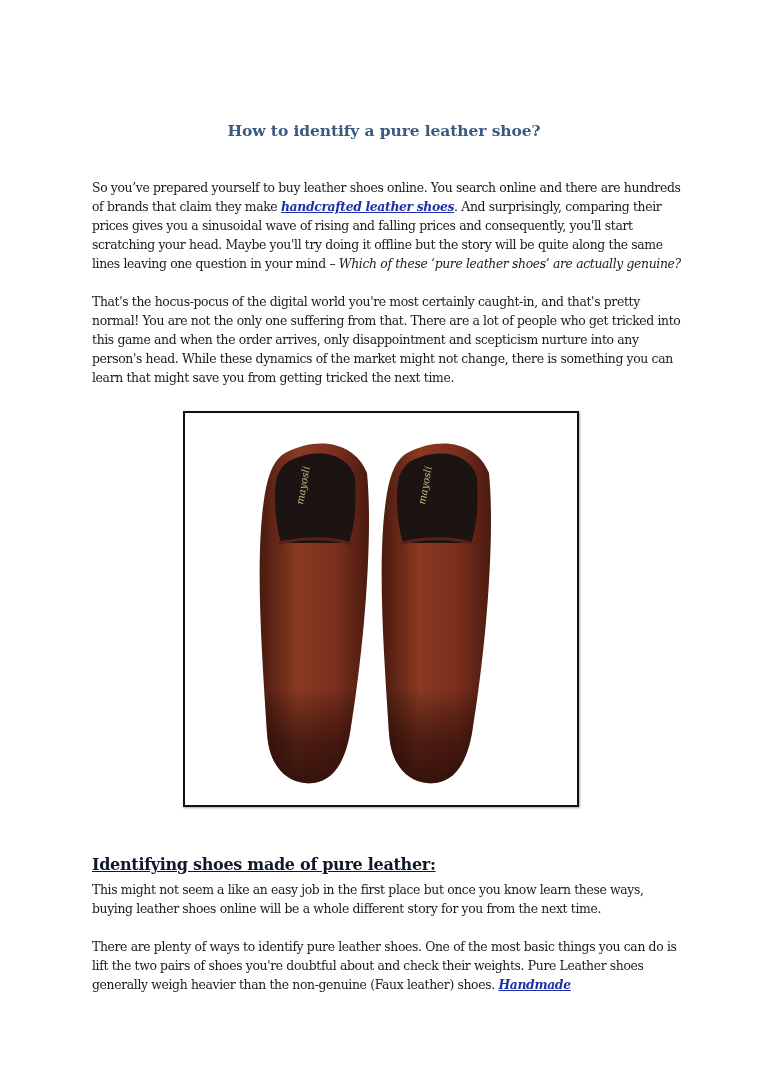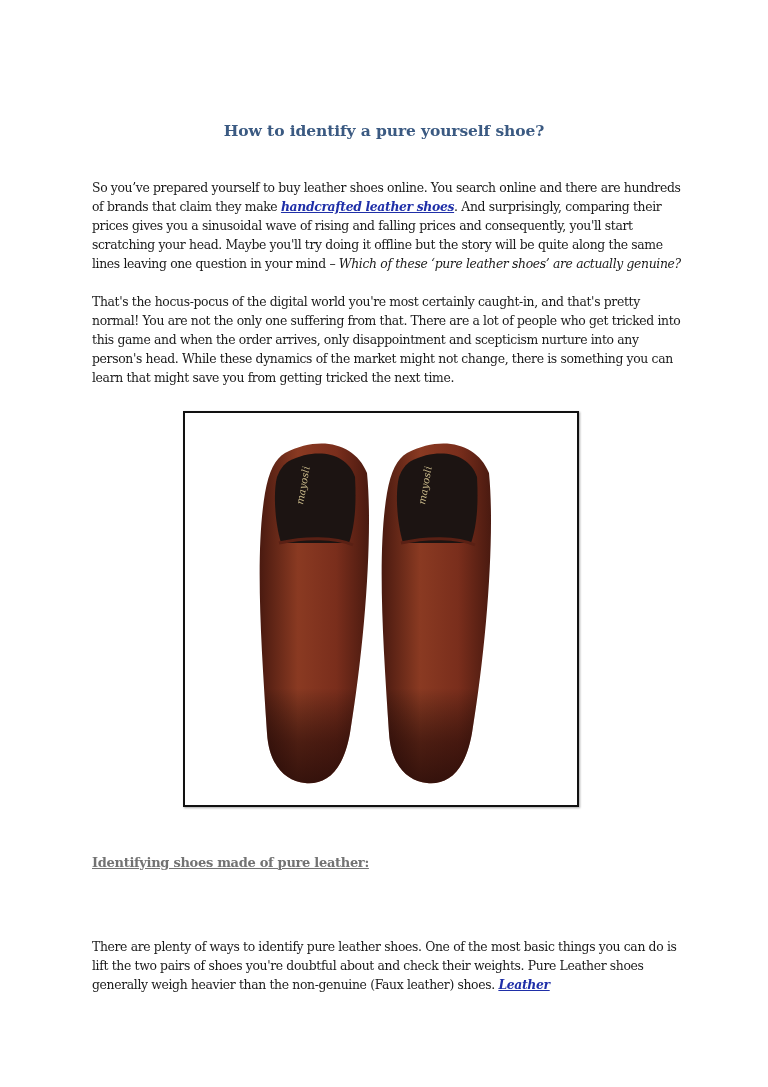--- a/index.html
+++ b/index.html
@@ -30,30 +30,30 @@
     }
     em { }
     .figure {
       position: absolute; left: 183px; top: 411px; width: 392px; height: 392px;
       border: 2px solid #111; background: #ffffff;
       box-shadow: 1px 1px 2px rgba(0,0,0,0.35);
     }
     .figure svg { display: block; }
     .heading {
       position: absolute; left: 92px; top: 855px;
-      font-weight: bold; font-size: 13px; text-decoration: underline;
-      color: #737373; letter-spacing: -0.3px;
+      font-weight: bold; font-size: 16px; text-decoration: underline;
+      color: #0f172a; letter-spacing: -0.3px;
     }
   </style>
 </head>
 <body>
 
 <div class="page">
 
-  <div class="title">How to identify a pure yourself shoe?</div>
+  <div class="title">How to identify a pure leather shoe?</div>
 
   <p class="para p1"><span>So you’ve prepared yourself to buy leather shoes online. You search online and there are hundreds of brands that claim they make </span><a class="link" href="#">handcrafted leather shoes</a><span>.  And surprisingly, comparing their prices gives you a sinusoidal wave of rising and falling prices and consequently, you'll start scratching your head. Maybe you'll try doing it offline but the story will be quite along the same lines leaving one question in your mind – </span><em>Which of these ‘pure leather shoes’ are actually genuine?</em></p>
 
   <p class="para p2">That's the hocus-pocus of the digital world you're most certainly caught-in, and that's pretty normal! You are not the only one suffering from that. There are a lot of people who get tricked into this game and when the order arrives, only disappointment and scepticism nurture into any person's head. While these dynamics of the market might not change, there is something you can learn that might save you from getting tricked the next time.</p>
 
   <div class="figure">
     <svg width="392" height="392" viewBox="0 0 392 392">
       <defs>
         <linearGradient id="leatherL" x1="0" y1="0" x2="1" y2="0">
           <stop offset="0" stop-color="#4a1a10"></stop>
@@ -82,16 +82,17 @@
         <path d="M222,40 C257,22 292,30 304,60 C310,120 302,230 287,320 C280,360 262,372 242,370 C222,368 206,352 204,320 C198,230 192,140 202,80 C206,58 212,46 222,40 Z" fill="url(#toeShade)"></path>
         <path d="M226,48 C254,34 284,40 292,64 C294,100 290,118 286,130 L218,130 C212,110 210,80 214,64 C217,56 221,51 226,48 Z" fill="#1c1412"></path>
         <path d="M216,130 C242,124 272,124 290,132" stroke="#5a2014" stroke-width="3" fill="none"></path>
         <text x="240" y="92" transform="rotate(-80 240 92)" fill="#c9b98a" font-size="10" font-style="italic" font-family="DejaVu Serif, serif">mayosli</text>
       </g>
     </svg>
   </div>
 
   <div class="heading">Identifying shoes made of pure leather:</div>
 
+  <p class="para p4">This might not seem a like an easy job in the first place but once you know learn these ways, buying leather shoes online will be a whole different story for you from the next time.</p>
 
-  <p class="para p5"><span>There are plenty of ways to identify pure leather shoes. One of the most basic things you can do is lift the two pairs of shoes you're doubtful about and check their weights. Pure Leather shoes generally weigh heavier than the non-genuine (Faux leather) shoes. </span><a class="link" href="#">Leather</a></p>
+  <p class="para p5"><span>There are plenty of ways to identify pure leather shoes. One of the most basic things you can do is lift the two pairs of shoes you're doubtful about and check their weights. Pure Leather shoes generally weigh heavier than the non-genuine (Faux leather) shoes. </span><a class="link" href="#">Handmade</a></p>
 
 </div>
 
 </body></html>

